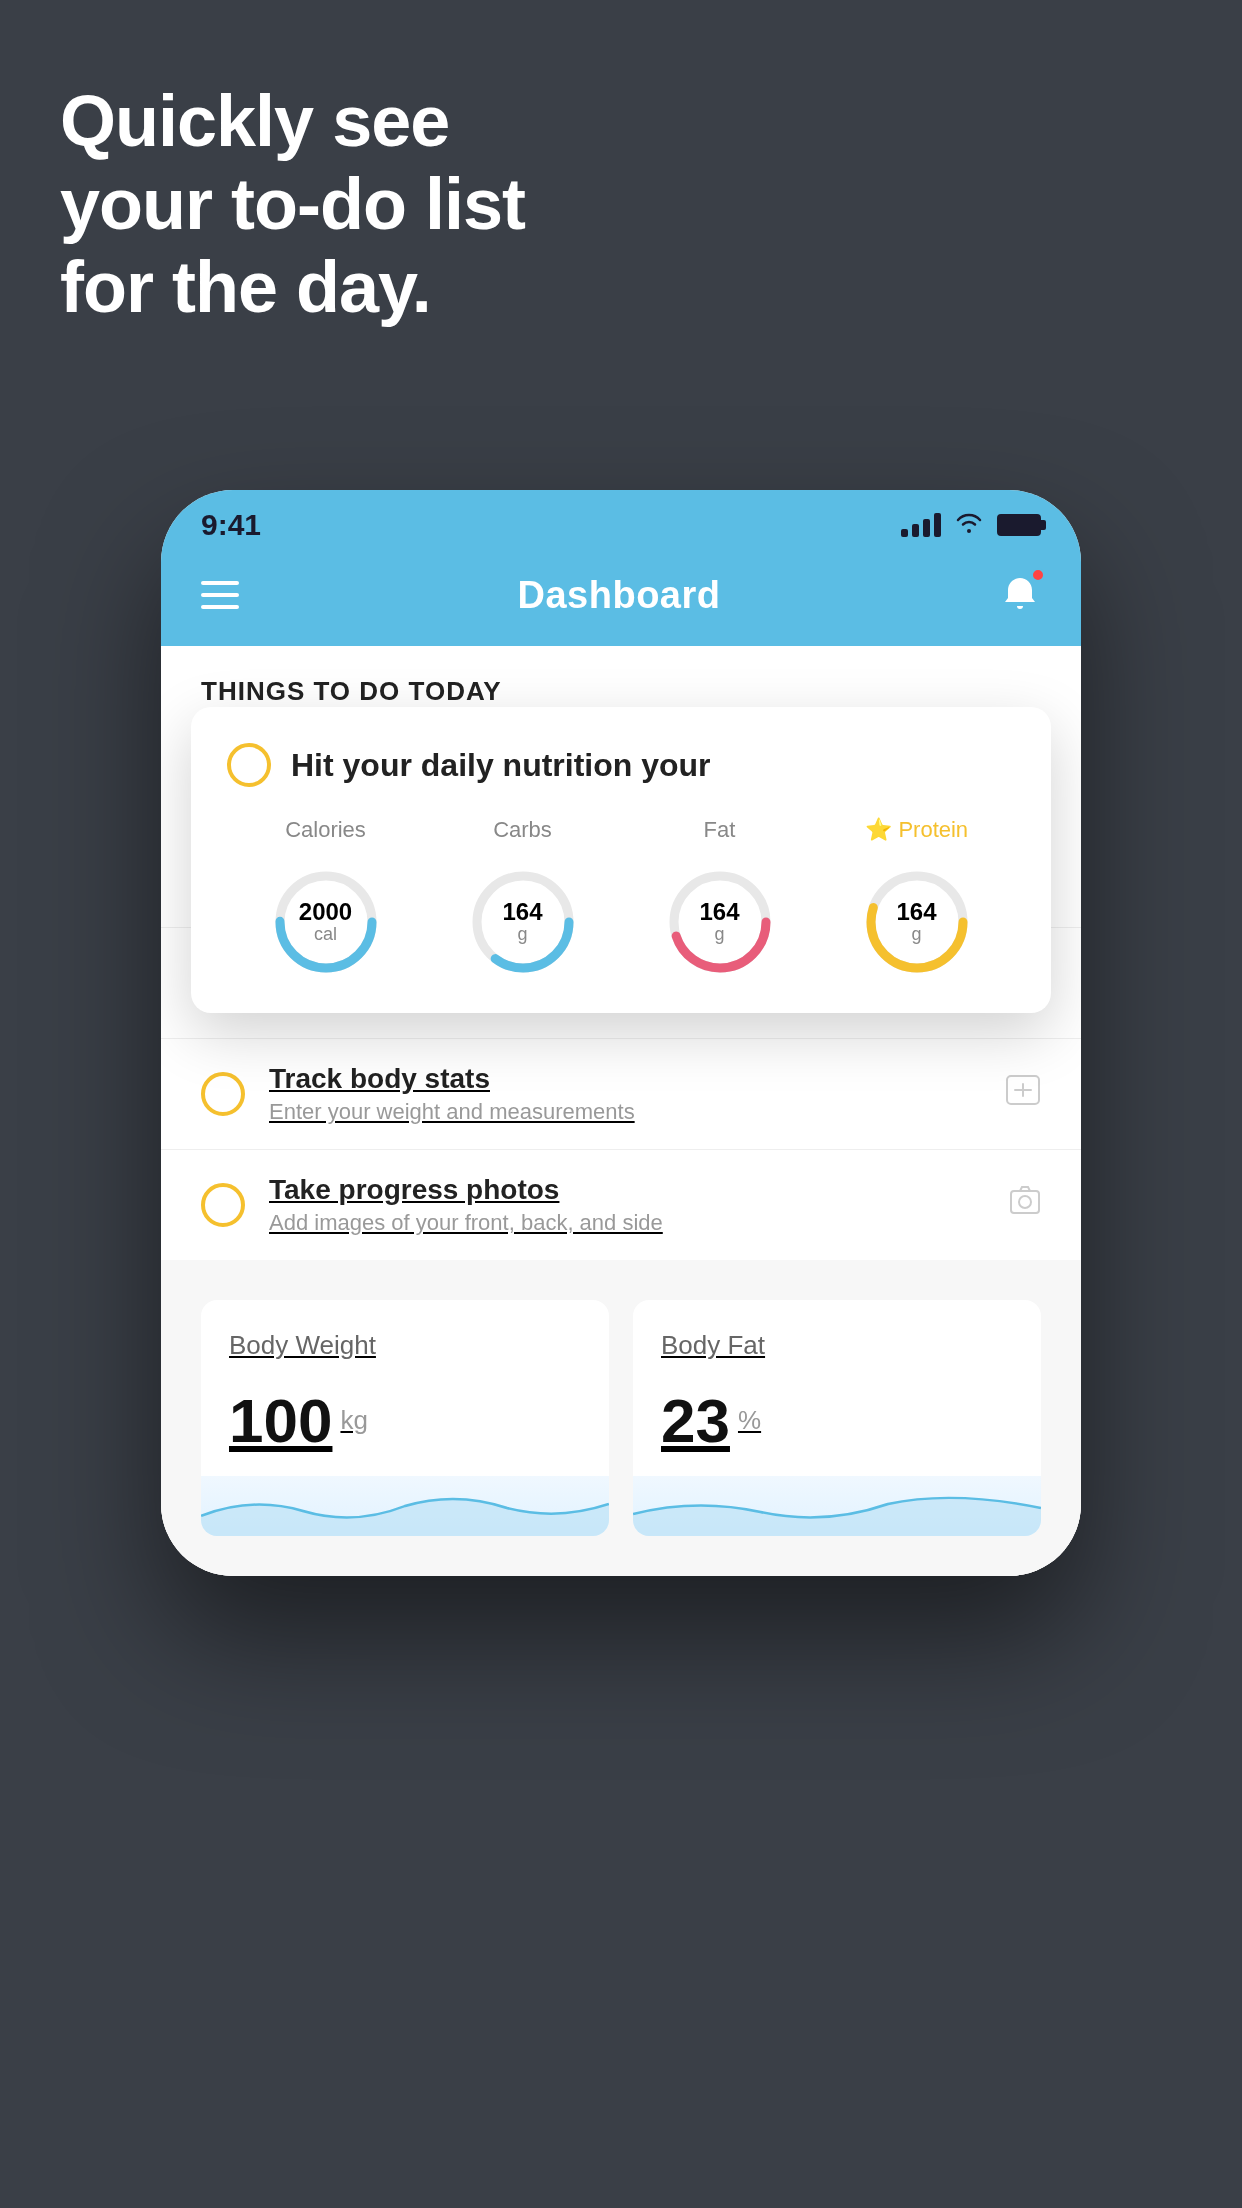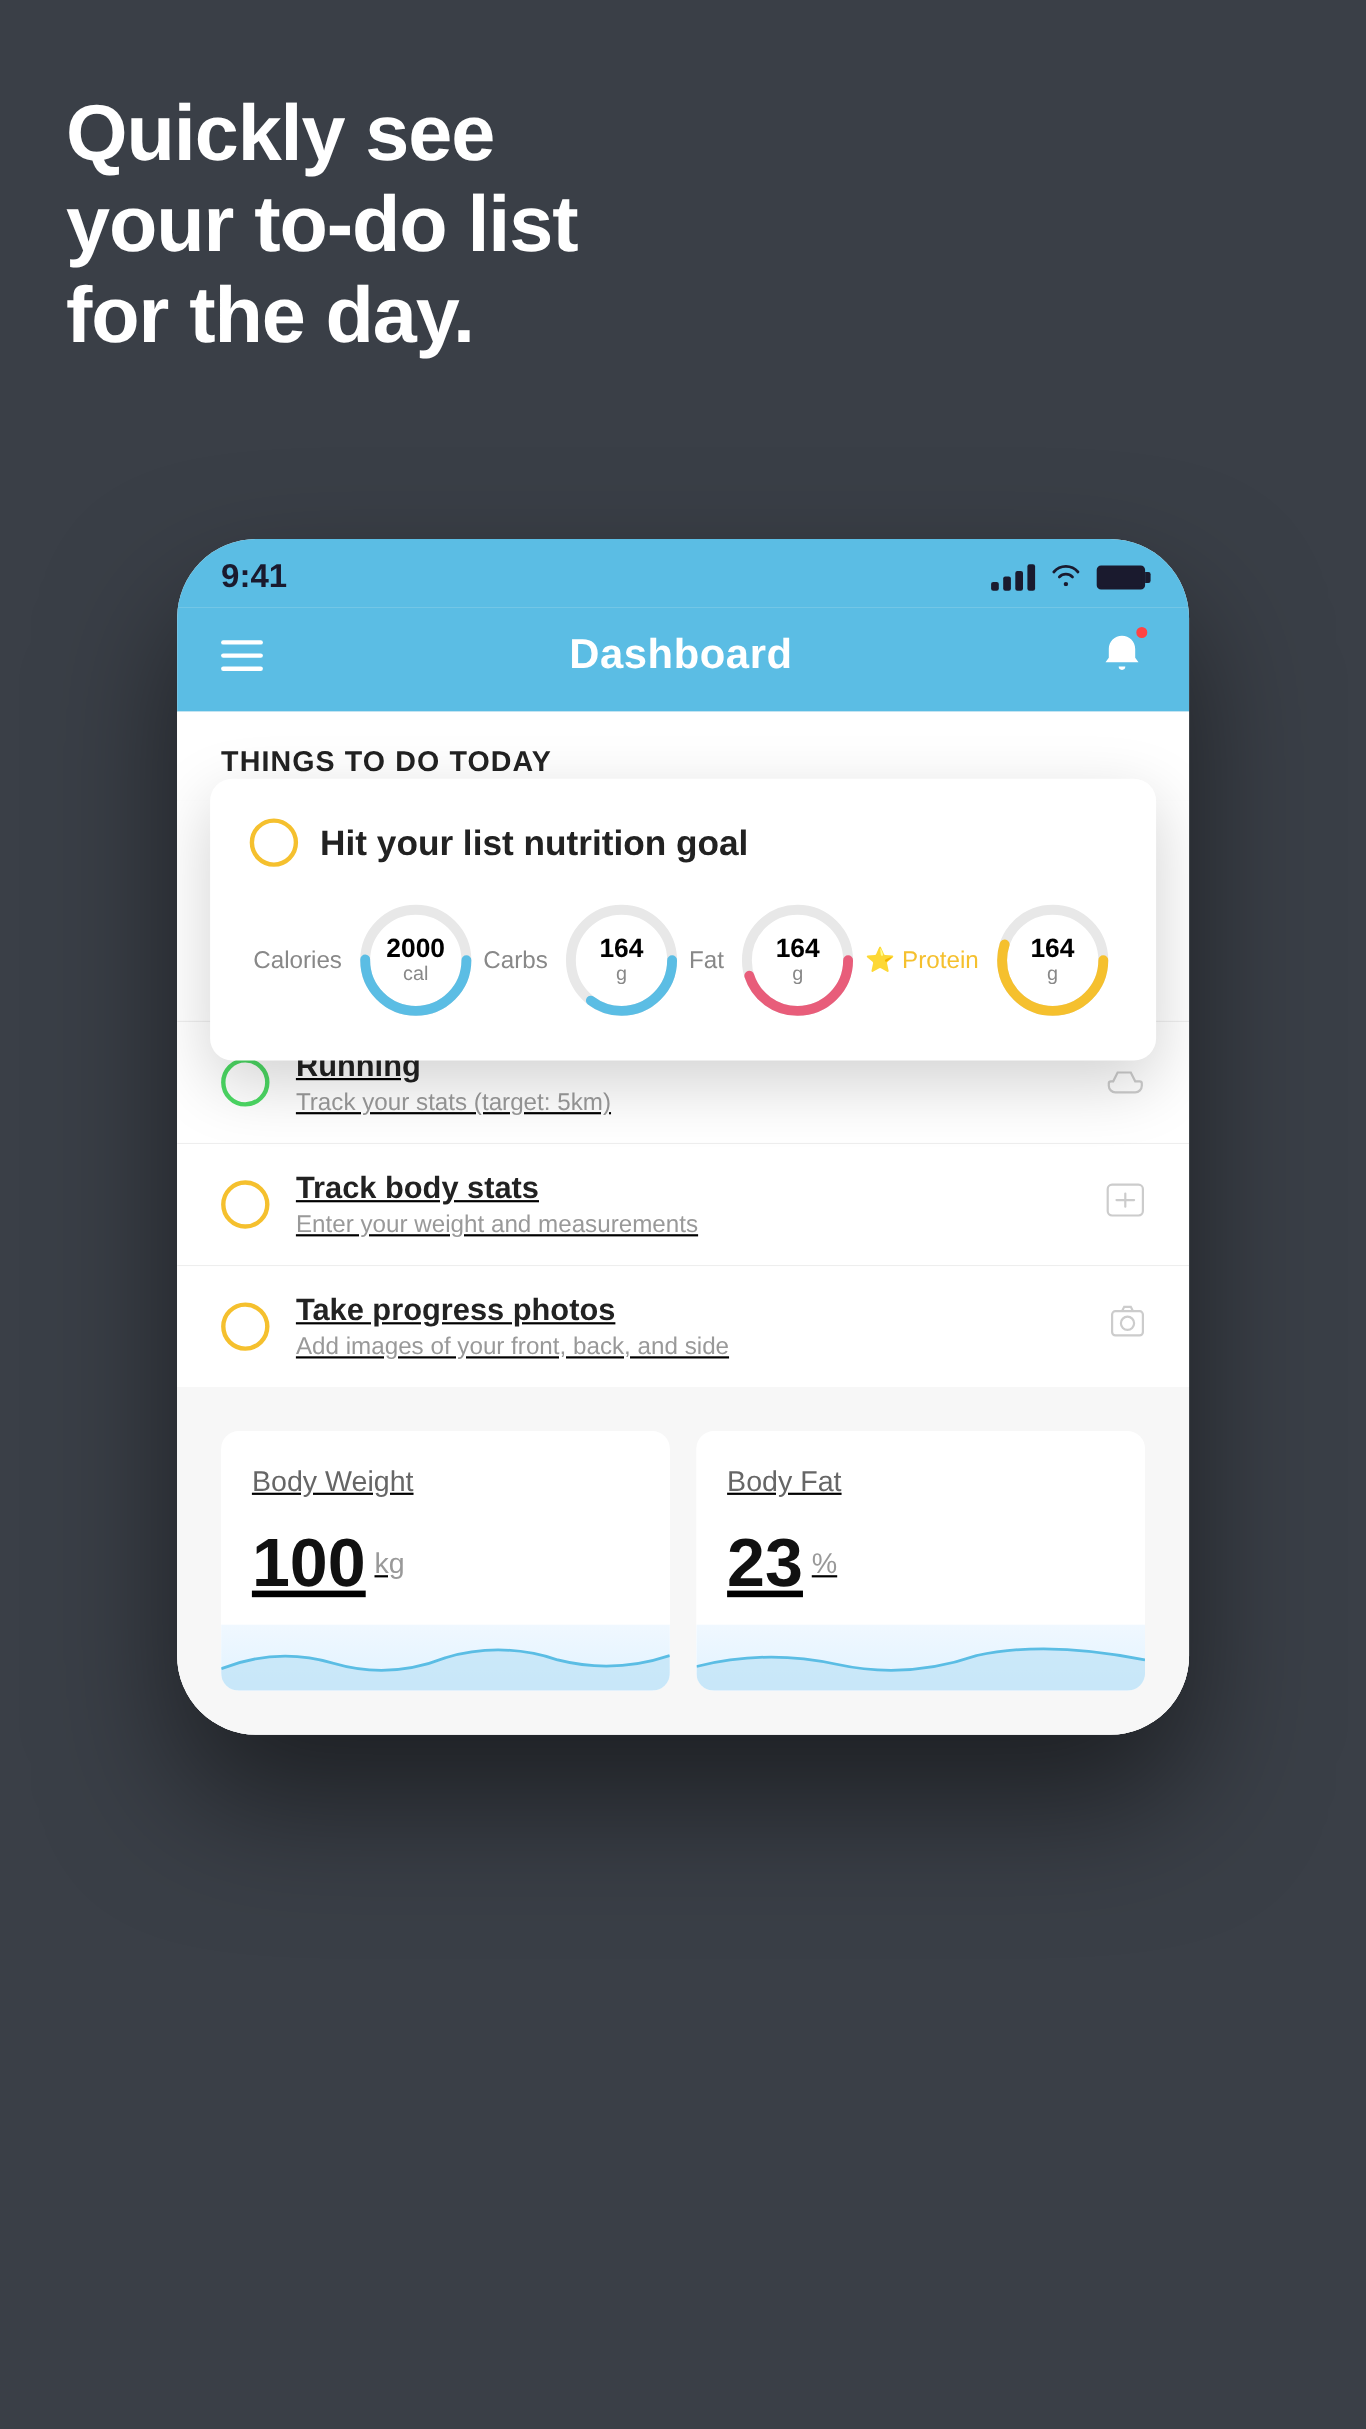--- a/index.html
+++ b/index.html
@@ -190,23 +190,23 @@
       font-weight: 600;
       color: #222;
     }
     .nutrition-row {
       display: flex;
       justify-content: space-around;
       align-items: center;
     }
     .nutrition-item {
       display: flex;
-      flex-direction: row;
-      align-items: center;
-      gap: 12px;
+      flex-direction: column;
+      align-items: center;
+      gap: 24px;
     }
     .nutrition-label {
       font-size: 22px;
       color: #888;
     }
     .star-label {
       color: #f5c02e;
     }
 
     
@@ -397,21 +397,21 @@
 
       <div class="section-header">
         <span>THINGS TO DO TODAY</span>
       </div>
 
       <div class="todo-section" style="position:relative;">
 
         <div class="floating-card">
           <div class="card-header-row">
             <div class="circle-btn"></div>
-            <span class="card-title">Hit your list nutrition goal</span>
+            <span class="card-title">Hit your daily nutrition your</span>
           </div>
           <div class="nutrition-row">
 
             <div class="nutrition-item">
               <span class="nutrition-label">Calories</span>
               <div class="donut-wrap">
                 <svg class="donut-svg" viewBox="0 0 110 110">
                   <circle cx="55" cy="55" r="46" fill="none" stroke="#e8e8e8" stroke-width="9"></circle>
                   <circle cx="55" cy="55" r="46" fill="none" stroke="#5bbde4" stroke-width="9" stroke-dasharray="217 289" stroke-dashoffset="72" stroke-linecap="round"></circle>
                 </svg>

